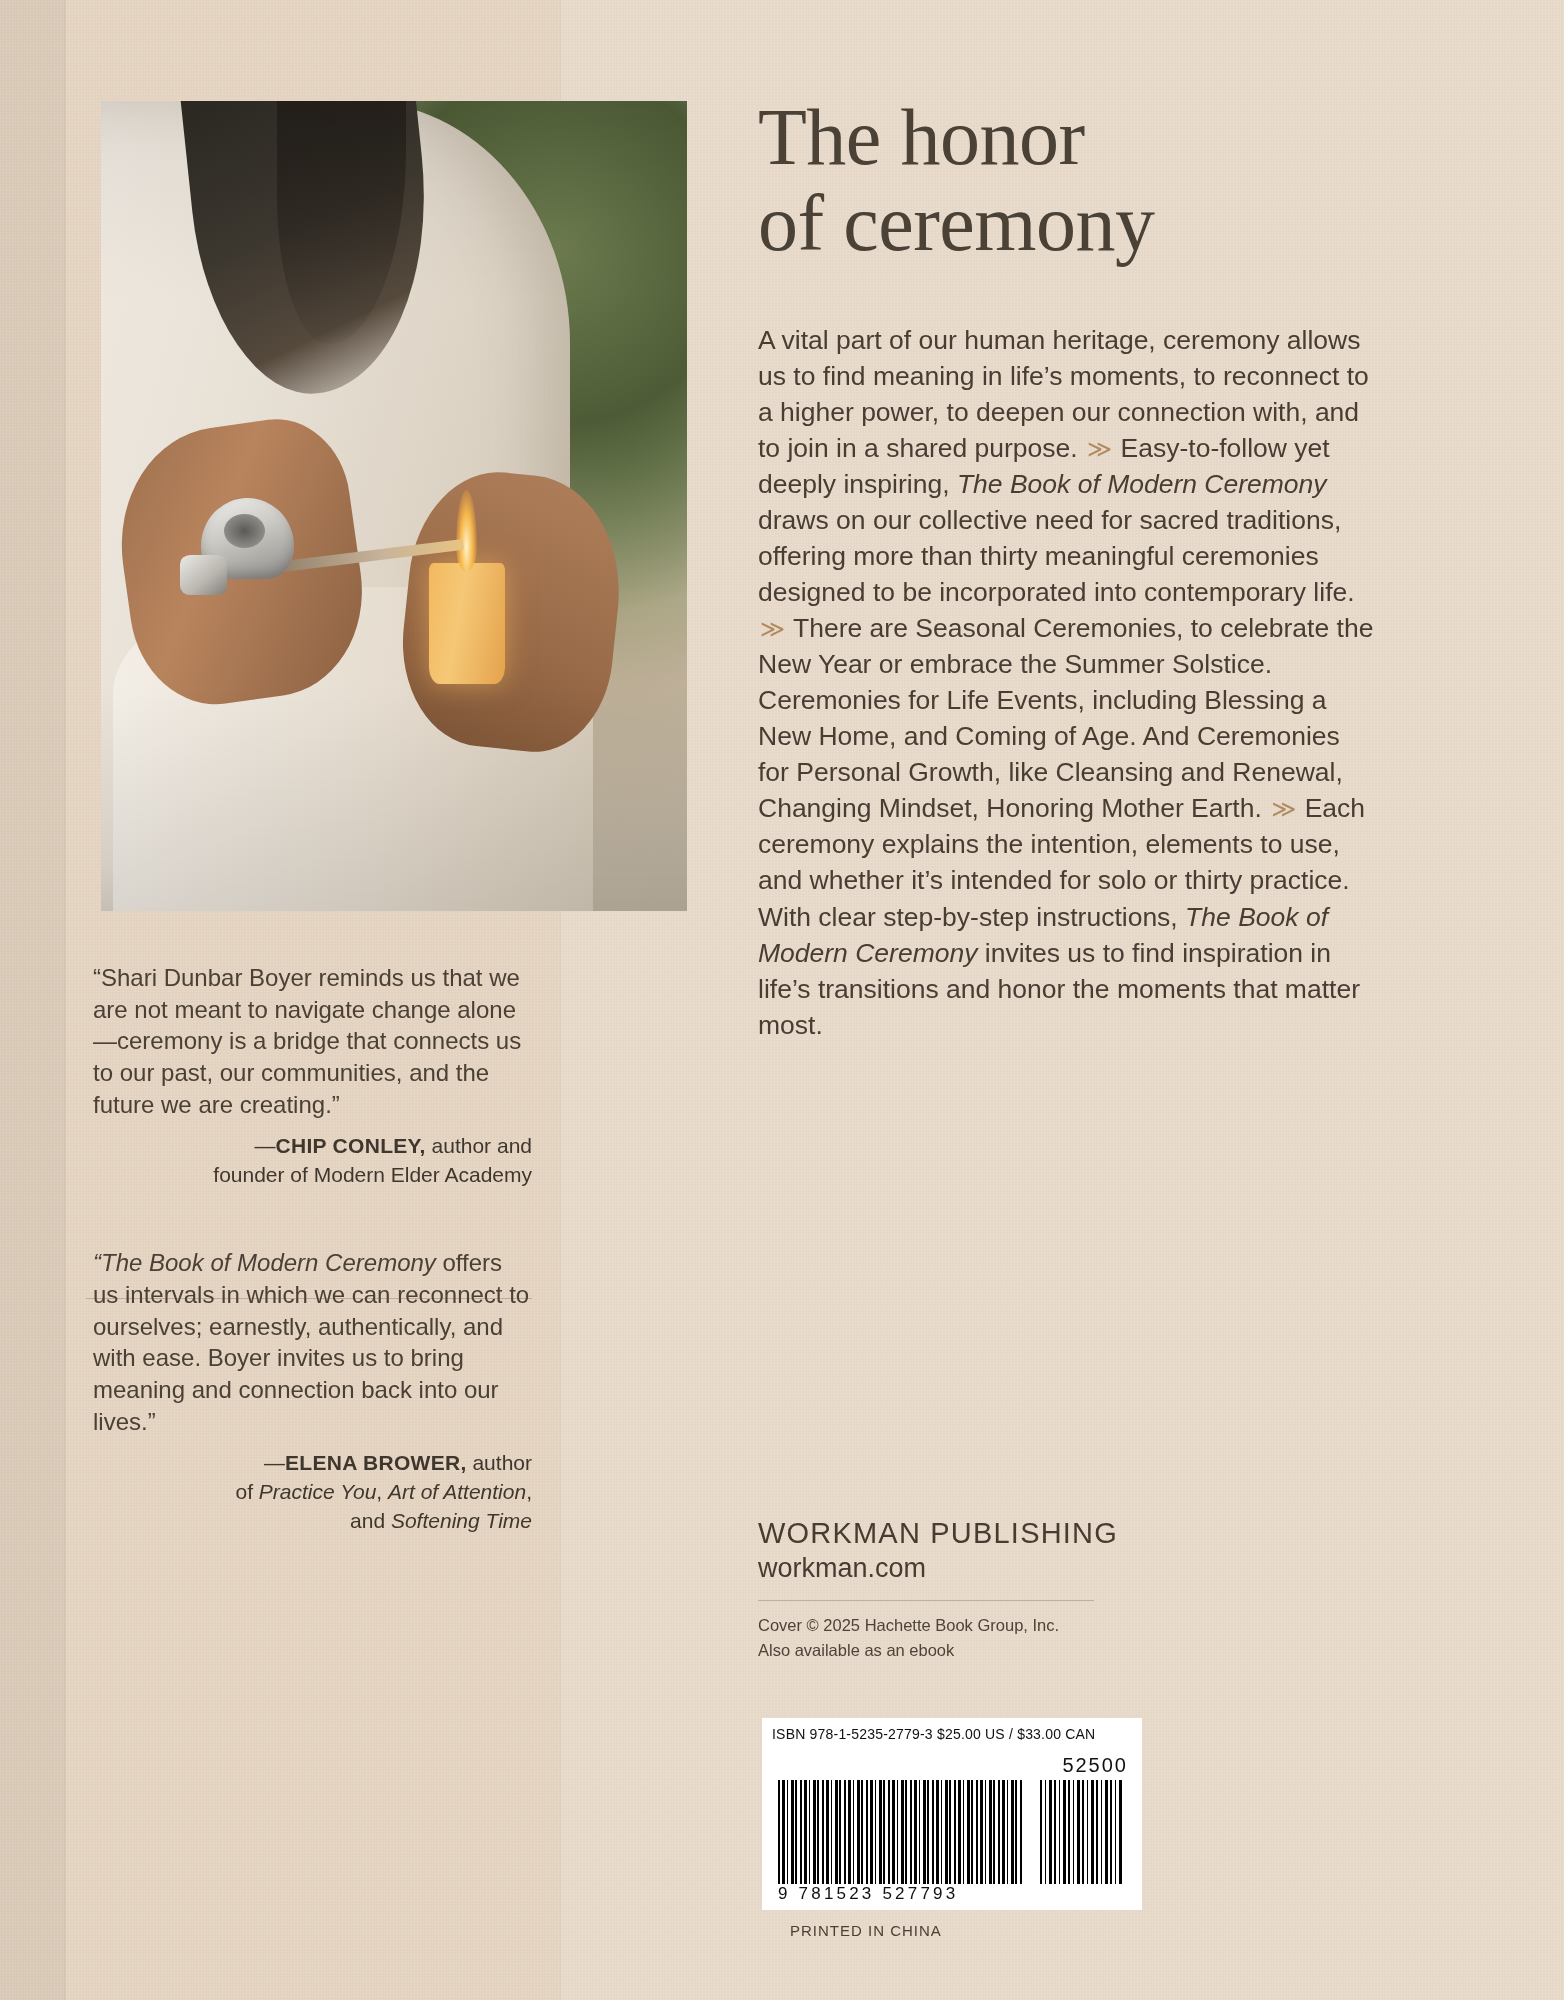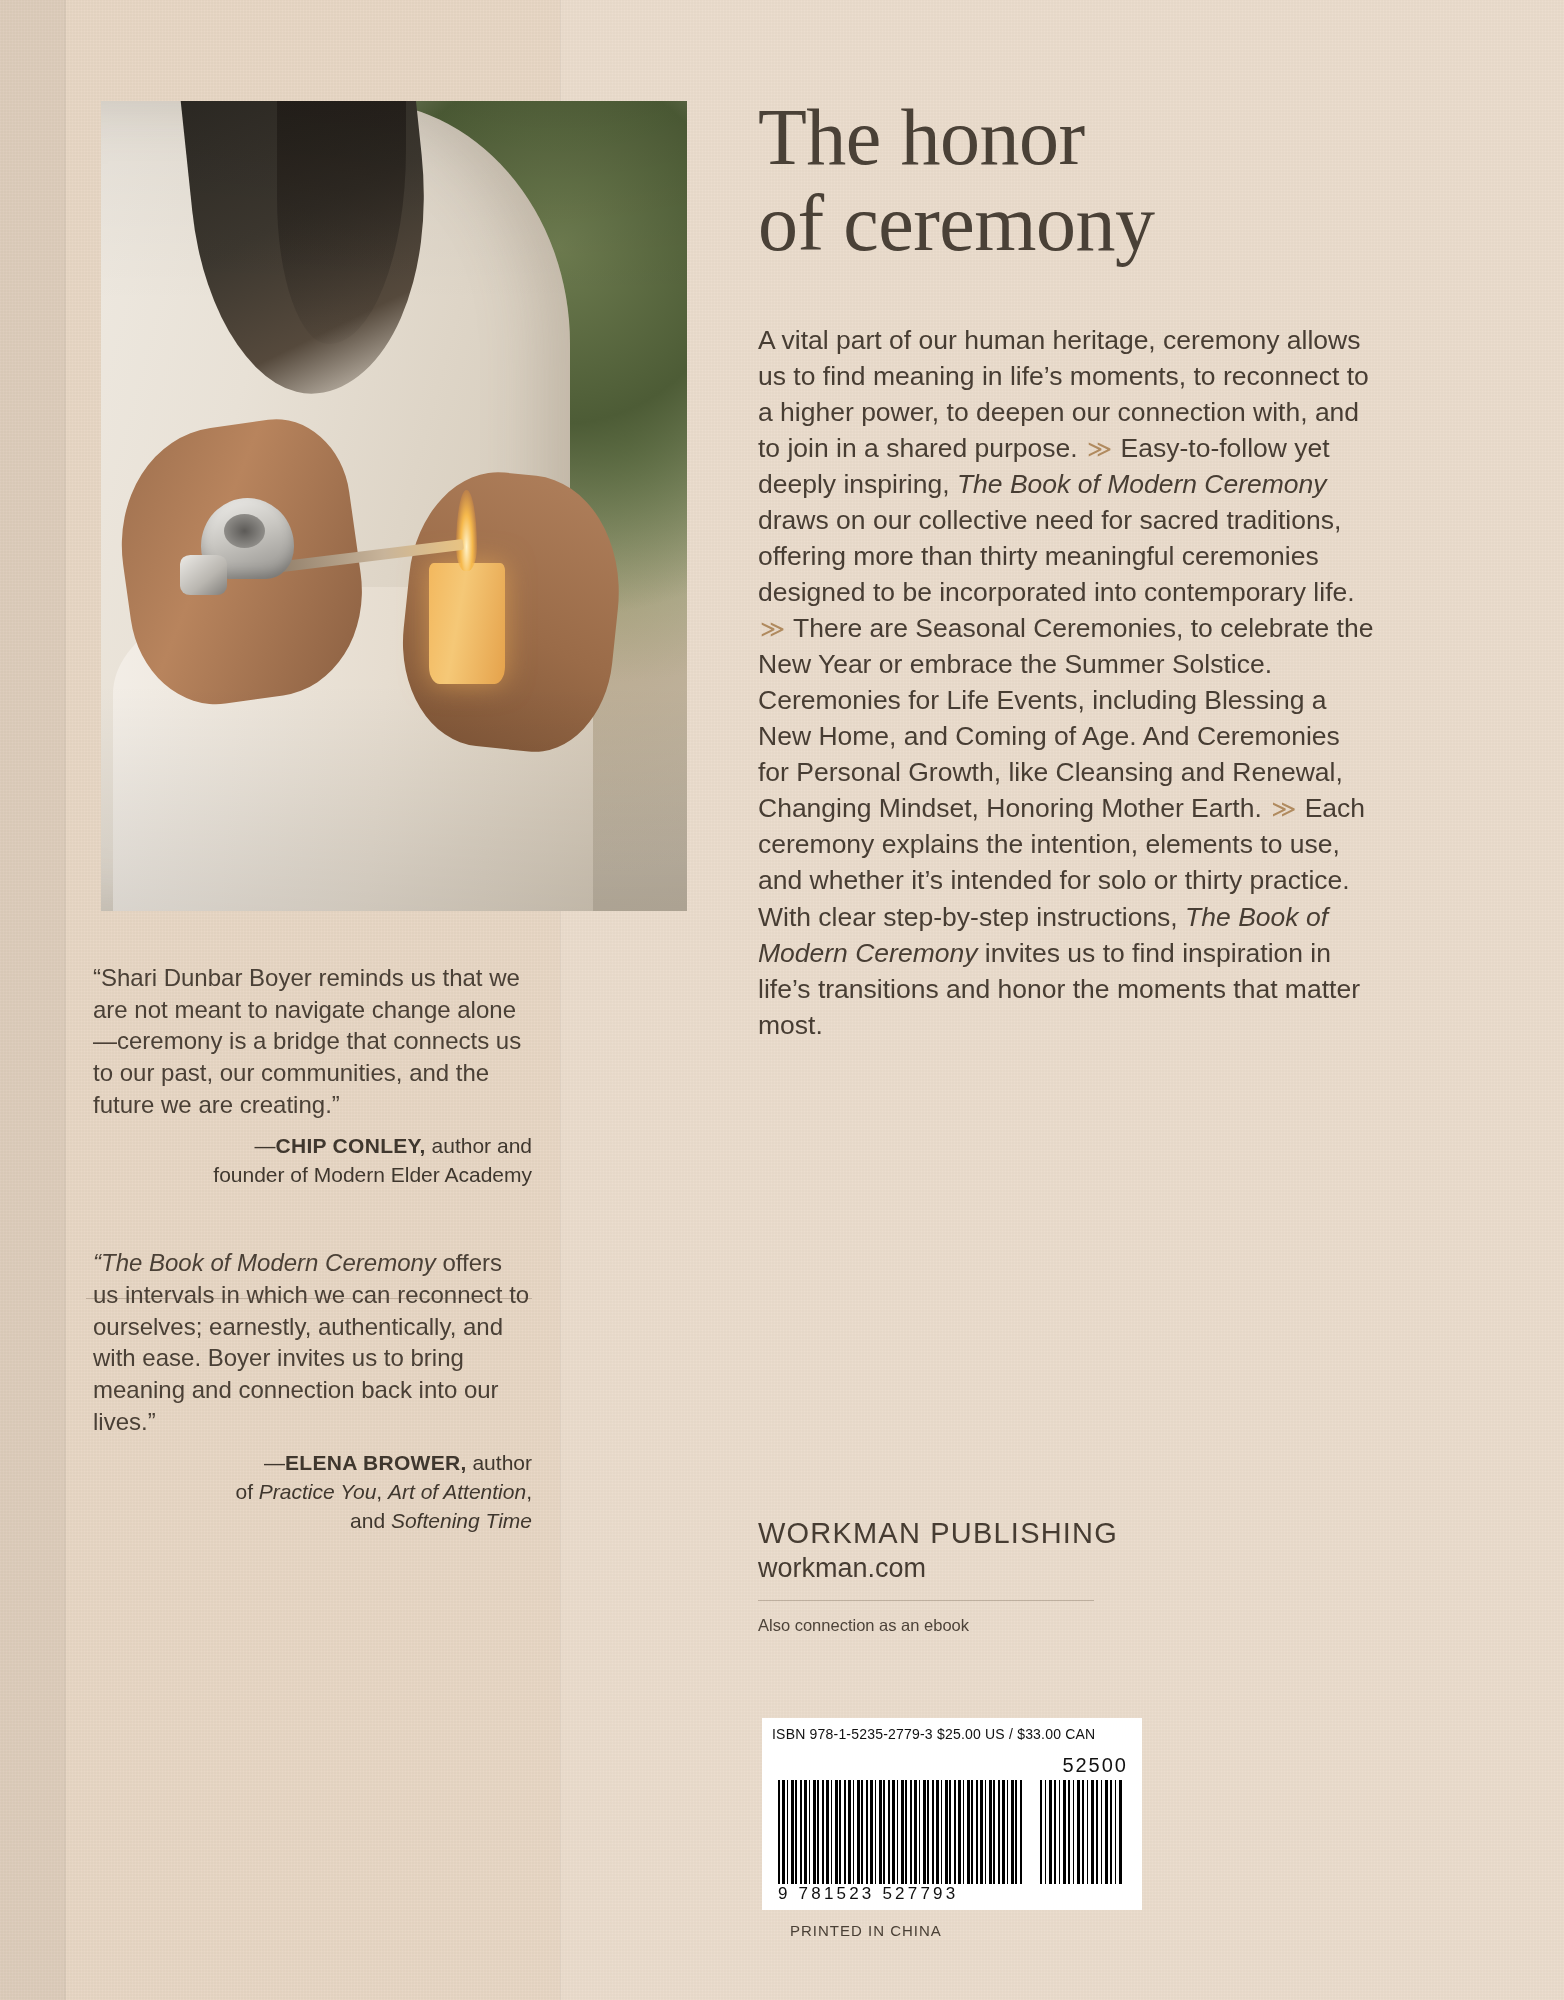--- a/index.html
+++ b/index.html
@@ -372,21 +372,22 @@
     </div>
 
   </div>
 
   <div class="divider"></div>
 
   <div class="publisher">
     <div class="pub-name">WORKMAN PUBLISHING</div>
     <div class="pub-url">workman.com</div>
     <div class="pub-rule"></div>
-    <div class="pub-legal">Also connection as an ebook</div>
+    <div class="pub-legal">Cover © 2025 Hachette Book Group, Inc.</div>
+    <div class="pub-legal">Also available as an ebook</div>
   </div>
 
   <div class="barcode-box">
     <div class="bc-isbn">ISBN 978-1-5235-2779-3   $25.00 US / $33.00 CAN</div>
     <div class="bc-five">52500</div>
     <div class="bars-main"></div>
     <div class="bars-addon"></div>
     <div class="bc-digits">9 781523 527793</div>
   </div>
 

